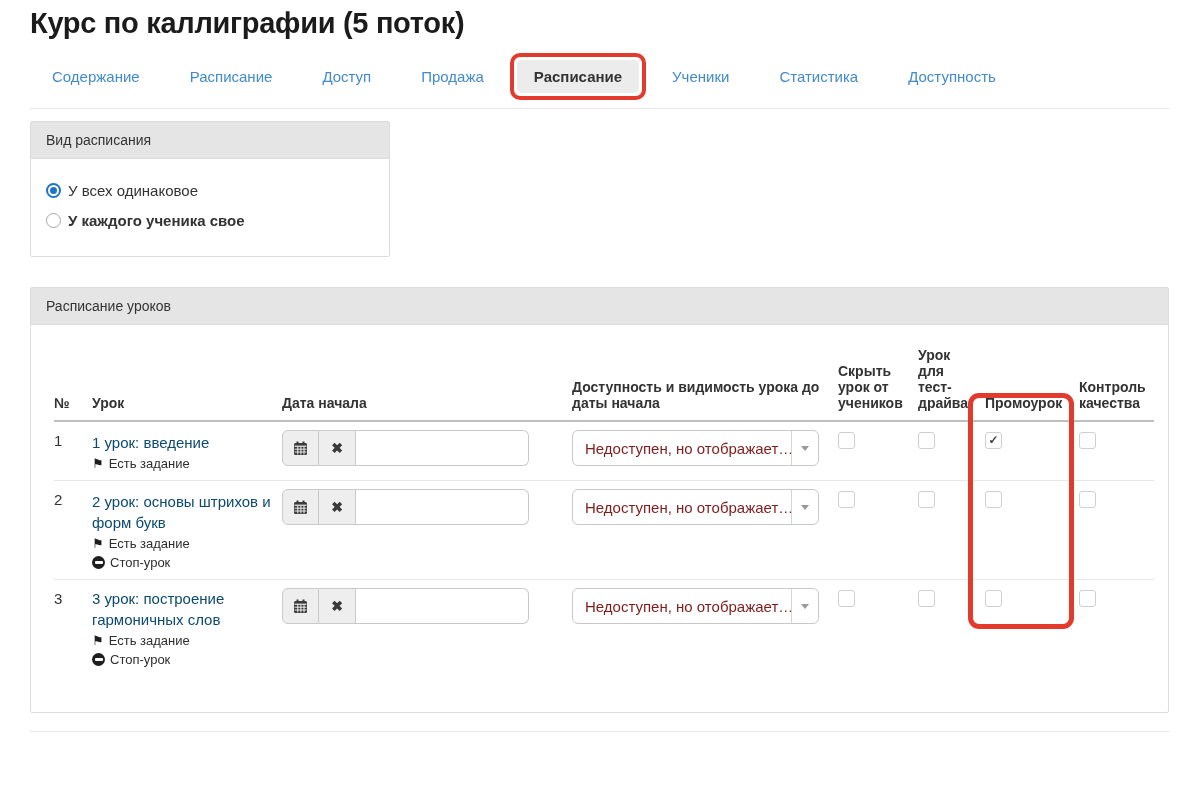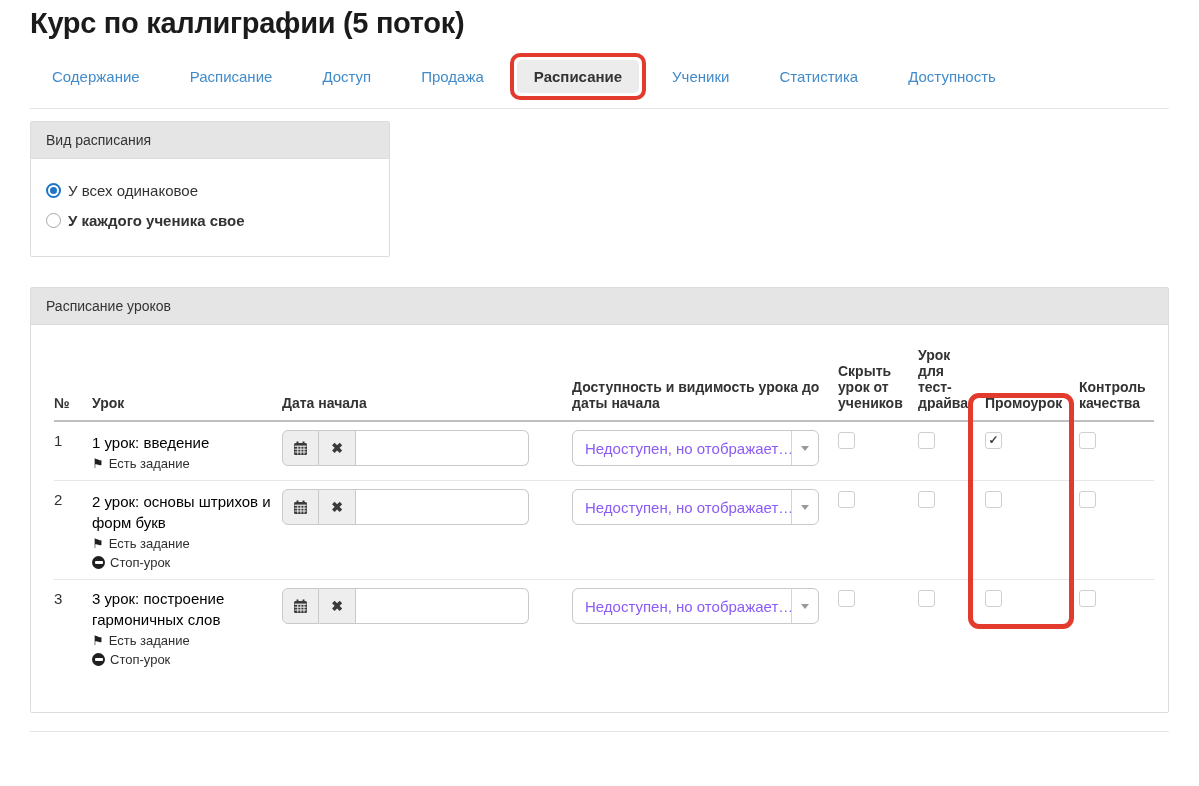--- a/index.html
+++ b/index.html
@@ -64,21 +64,21 @@
     color:#333; line-height:16px; padding:0 8px 9px 0;
     border-bottom:2px solid #bfbfbf;
   }
   td { vertical-align:top; padding:8px 8px 8px 0; border-bottom:1px solid #e7e7e7; }
   tr.last td { border-bottom:none; }
   th.col-hide, td.col-hide, th.col-test, td.col-test { padding-left:4px; }
   th.col-promo, td.col-promo { padding-left:17px; }
   th.col-quality, td.col-quality { padding-left:5px; }
 
   .lesson-num { font-size:15px; color:#333; padding-top:10px; }
-  .lesson-link { color:#000000; font-size:15px; line-height:21px; cursor:pointer; display:block; }
+  .lesson-link { color:#0c4a6e; font-size:15px; line-height:21px; cursor:pointer; display:block; }
   .badge-line {
     display:flex; align-items:center; gap:5px;
     font-size:13px; color:#2e2e2e; line-height:17px; margin-top:2px;
   }
   .flag-icon { font-size:13px; line-height:13px; color:#1f1f1f; }
   .stop-icon {
     width:13px; height:13px; border-radius:50%; background:#1f1f1f;
     position:relative; flex:0 0 auto;
   }
   .stop-icon::after {
@@ -100,21 +100,21 @@
     border-radius:0 6px 6px 0; padding:0 10px; font-size:15px; outline:none;
     font-family:"Liberation Sans", sans-serif; color:#333;
   }
 
   
   .select {
     width:247px; height:36px; border:1px solid #c9c9c9; border-radius:6px;
     display:flex; align-items:center; background:#fff; cursor:pointer;
   }
   .select-text {
-    flex:1; padding:0 8px 0 12px; color:#8b5cf6; font-size:15px;
+    flex:1; padding:0 8px 0 12px; color:#7f1d1d; font-size:15px;
     white-space:nowrap; overflow:hidden; text-overflow:clip;
   }
   .select-caret-seg {
     width:27px; align-self:stretch; border-left:1px solid #d4d4d4;
     display:flex; align-items:center; justify-content:center; flex:0 0 auto;
   }
   .caret-down {
     width:0; height:0; border-left:4px solid transparent;
     border-right:4px solid transparent; border-top:5px solid #999;
   }

